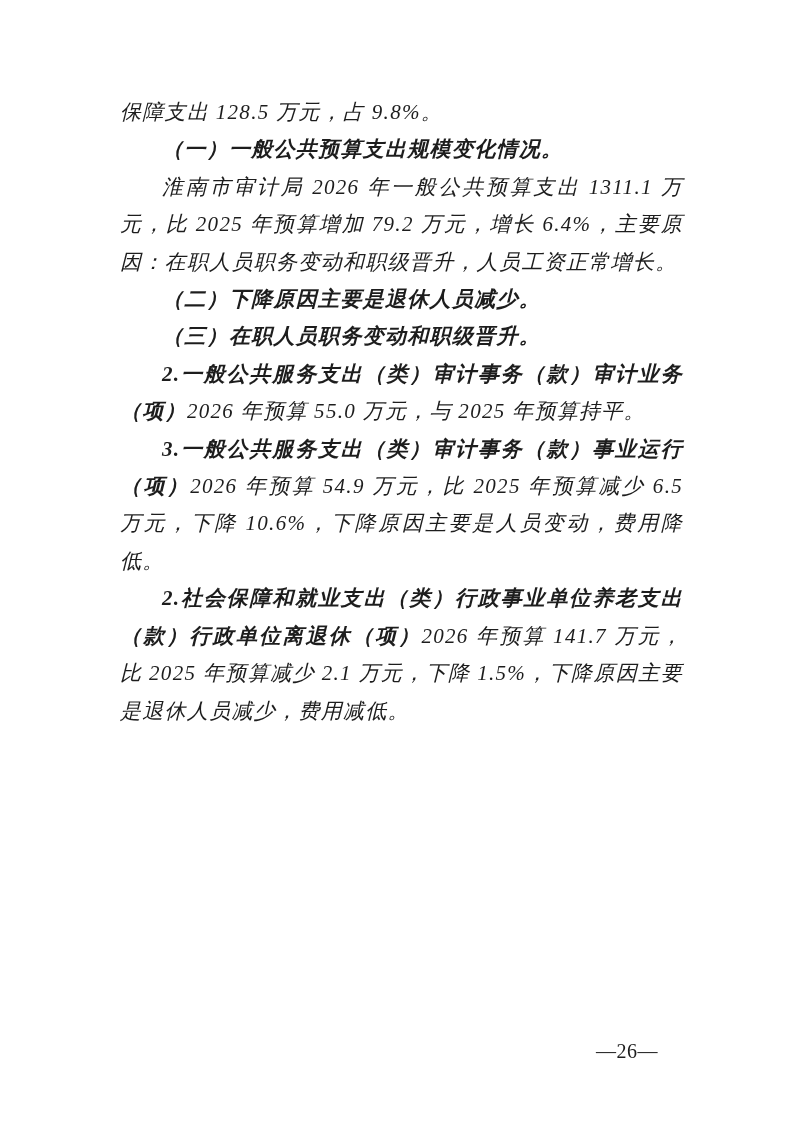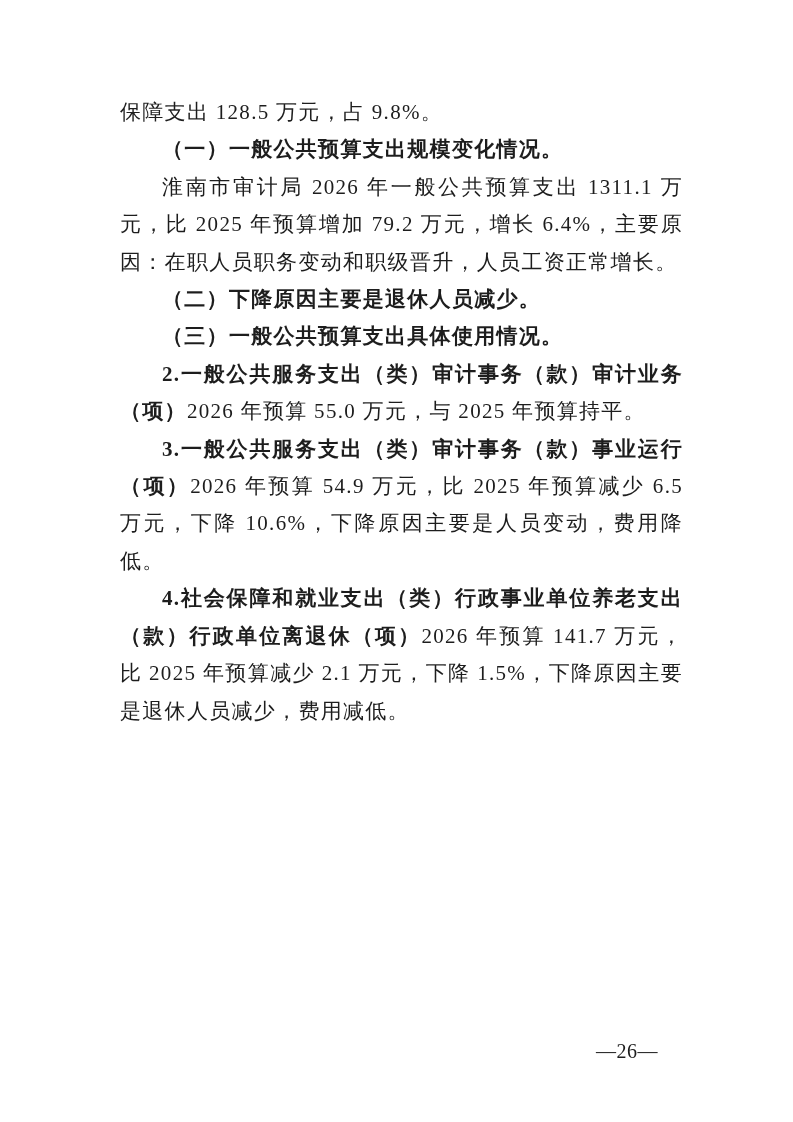--- a/index.html
+++ b/index.html
@@ -35,21 +35,21 @@
   .para.body-continuation {
     text-indent: 0;
   }
   .para.heading1 {
     font-family: "Liberation Sans", "DejaVu Sans", sans-serif;
     font-weight: 700;
   }
   .para.heading2 {
     font-weight: 700;
   }
-  .run { font-weight: inherit; }
+  .run { font-weight: inherit; font-style: italic; }
   .run.bold { font-weight: 700; }
   .footer {
     position: absolute;
     left: 0;
     top: 1039px;
     width: 667px;
     height: 30px;
   }
   .page-number {
     position: absolute;
@@ -64,21 +64,21 @@
 </style>
 </head>
 <body>
 
 <div class="page">
   <div class="doc">
       <p class="para body-continuation"><span class="run">保障支出 128.5 万元，占 9.8%。</span></p>
       <p class="para heading2"><span class="run bold">（一）一般公共预算支出规模变化情况。</span></p>
       <p class="para body"><span class="run">淮南市审计局 2026 年一般公共预算支出 1311.1 万元，比 2025 年预算增加 79.2 万元，增长 6.4%，主要原因：在职人员职务变动和职级晋升，人员工资正常增长。</span></p>
       <p class="para heading2"><span class="run bold">（二）下降原因主要是退休人员减少。</span></p>
-      <p class="para heading2"><span class="run bold">（三）一般公共预算支出具体使用情况。</span></p>
+      <p class="para heading2"><span class="run bold">（三）在职人员职务变动和职级晋升。</span></p>
       <p class="para item"><span class="run bold">2.一般公共服务支出（类）审计事务（款）审计业务（项）</span><span class="run">2026 年预算 55.0 万元，与 2025 年预算持平。</span></p>
       <p class="para item"><span class="run bold">3.一般公共服务支出（类）审计事务（款）事业运行（项）</span><span class="run">2026 年预算 54.9 万元，比 2025 年预算减少 6.5 万元，下降 10.6%，下降原因主要是人员变动，费用降低。</span></p>
-      <p class="para item"><span class="run bold">4.社会保障和就业支出（类）行政事业单位养老支出（款）行政单位离退休（项）</span><span class="run">2026 年预算 141.7 万元，比 2025 年预算减少 2.1 万元，下降 1.5%，下降原因主要是退休人员减少，费用减低。</span></p>
+      <p class="para item"><span class="run bold">2.社会保障和就业支出（类）行政事业单位养老支出（款）行政单位离退休（项）</span><span class="run">2026 年预算 141.7 万元，比 2025 年预算减少 2.1 万元，下降 1.5%，下降原因主要是退休人员减少，费用减低。</span></p>
     </div>
   <div class="footer">
     <span class="page-number">—26—</span>
   </div>
 </div>
 
 </body></html>

